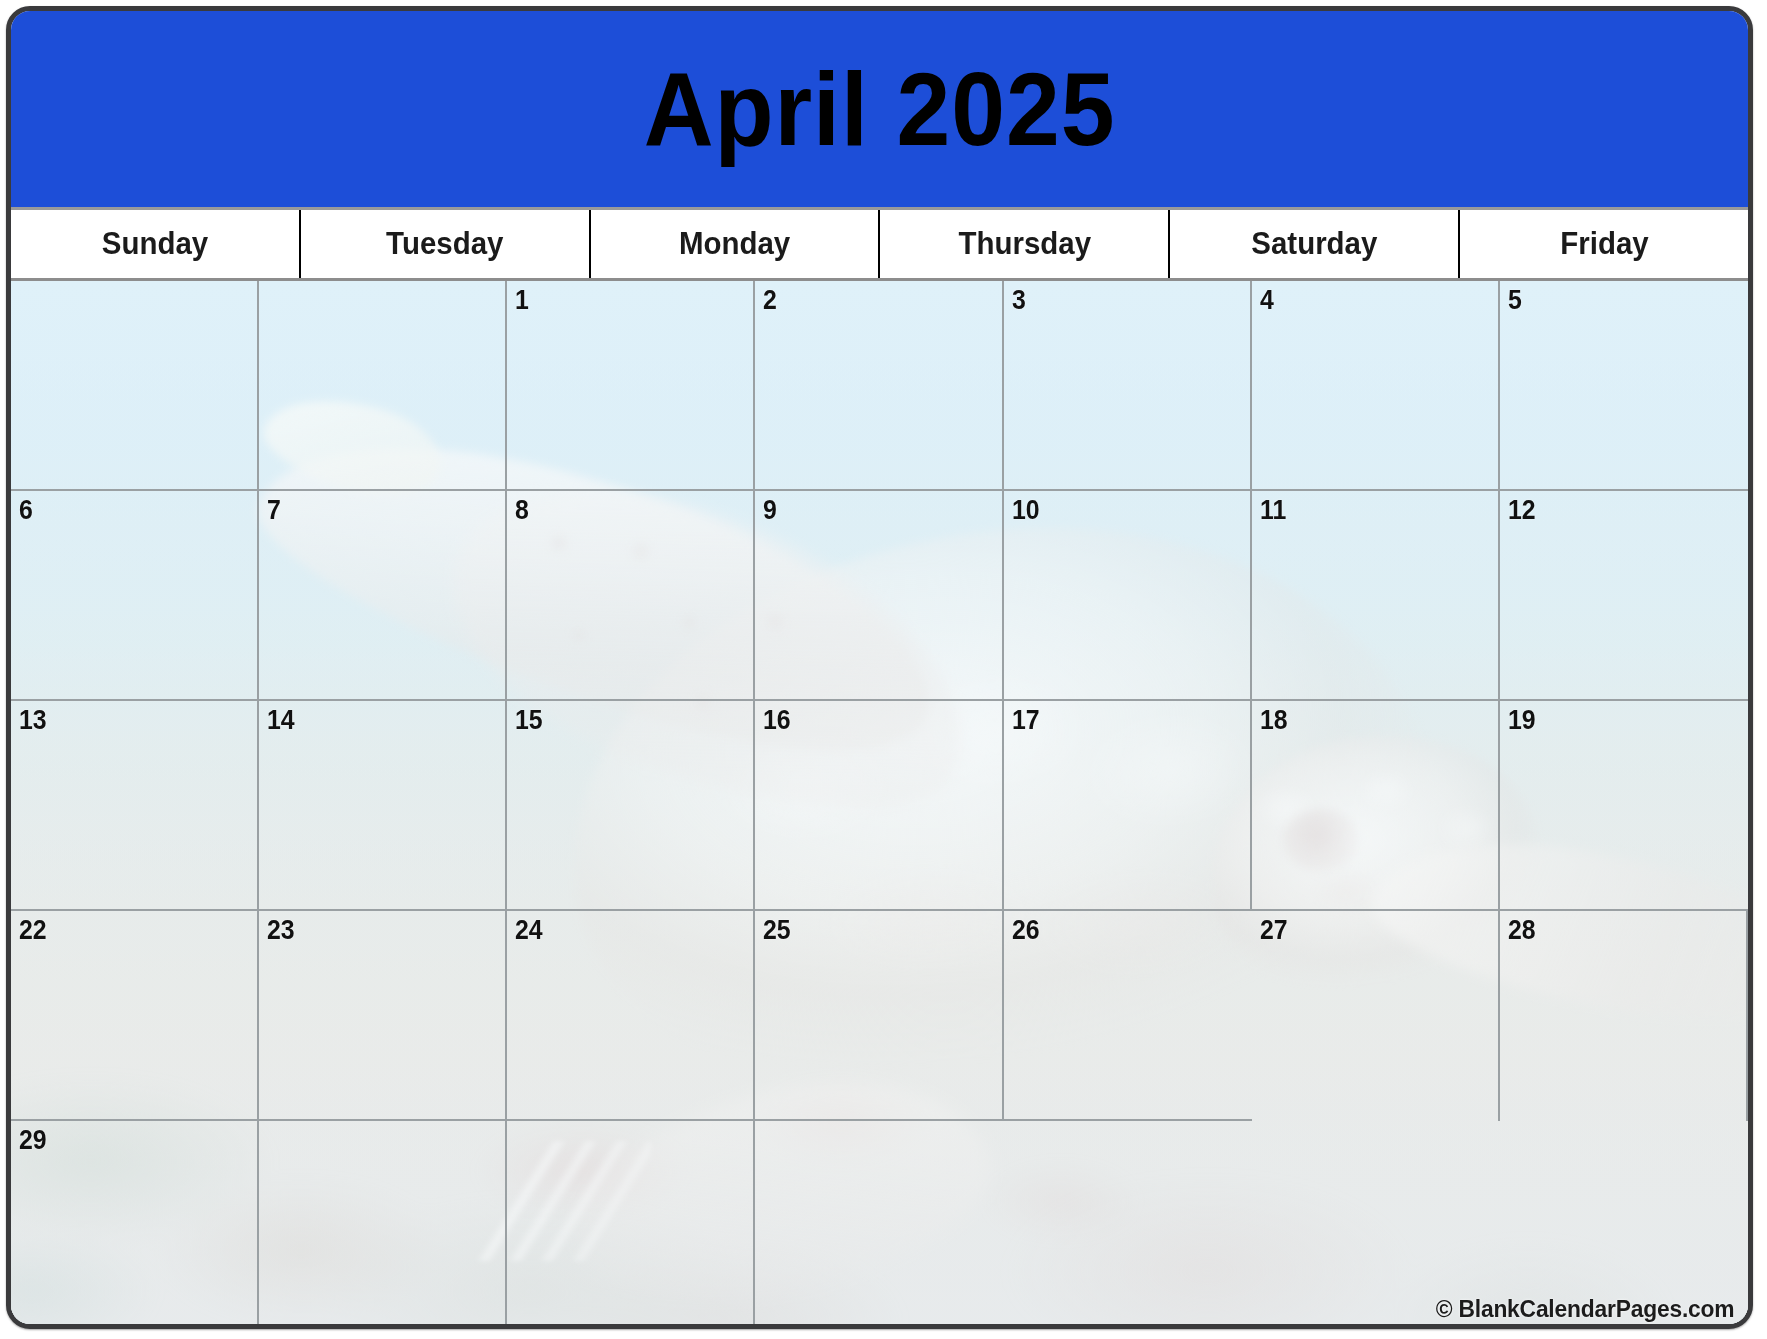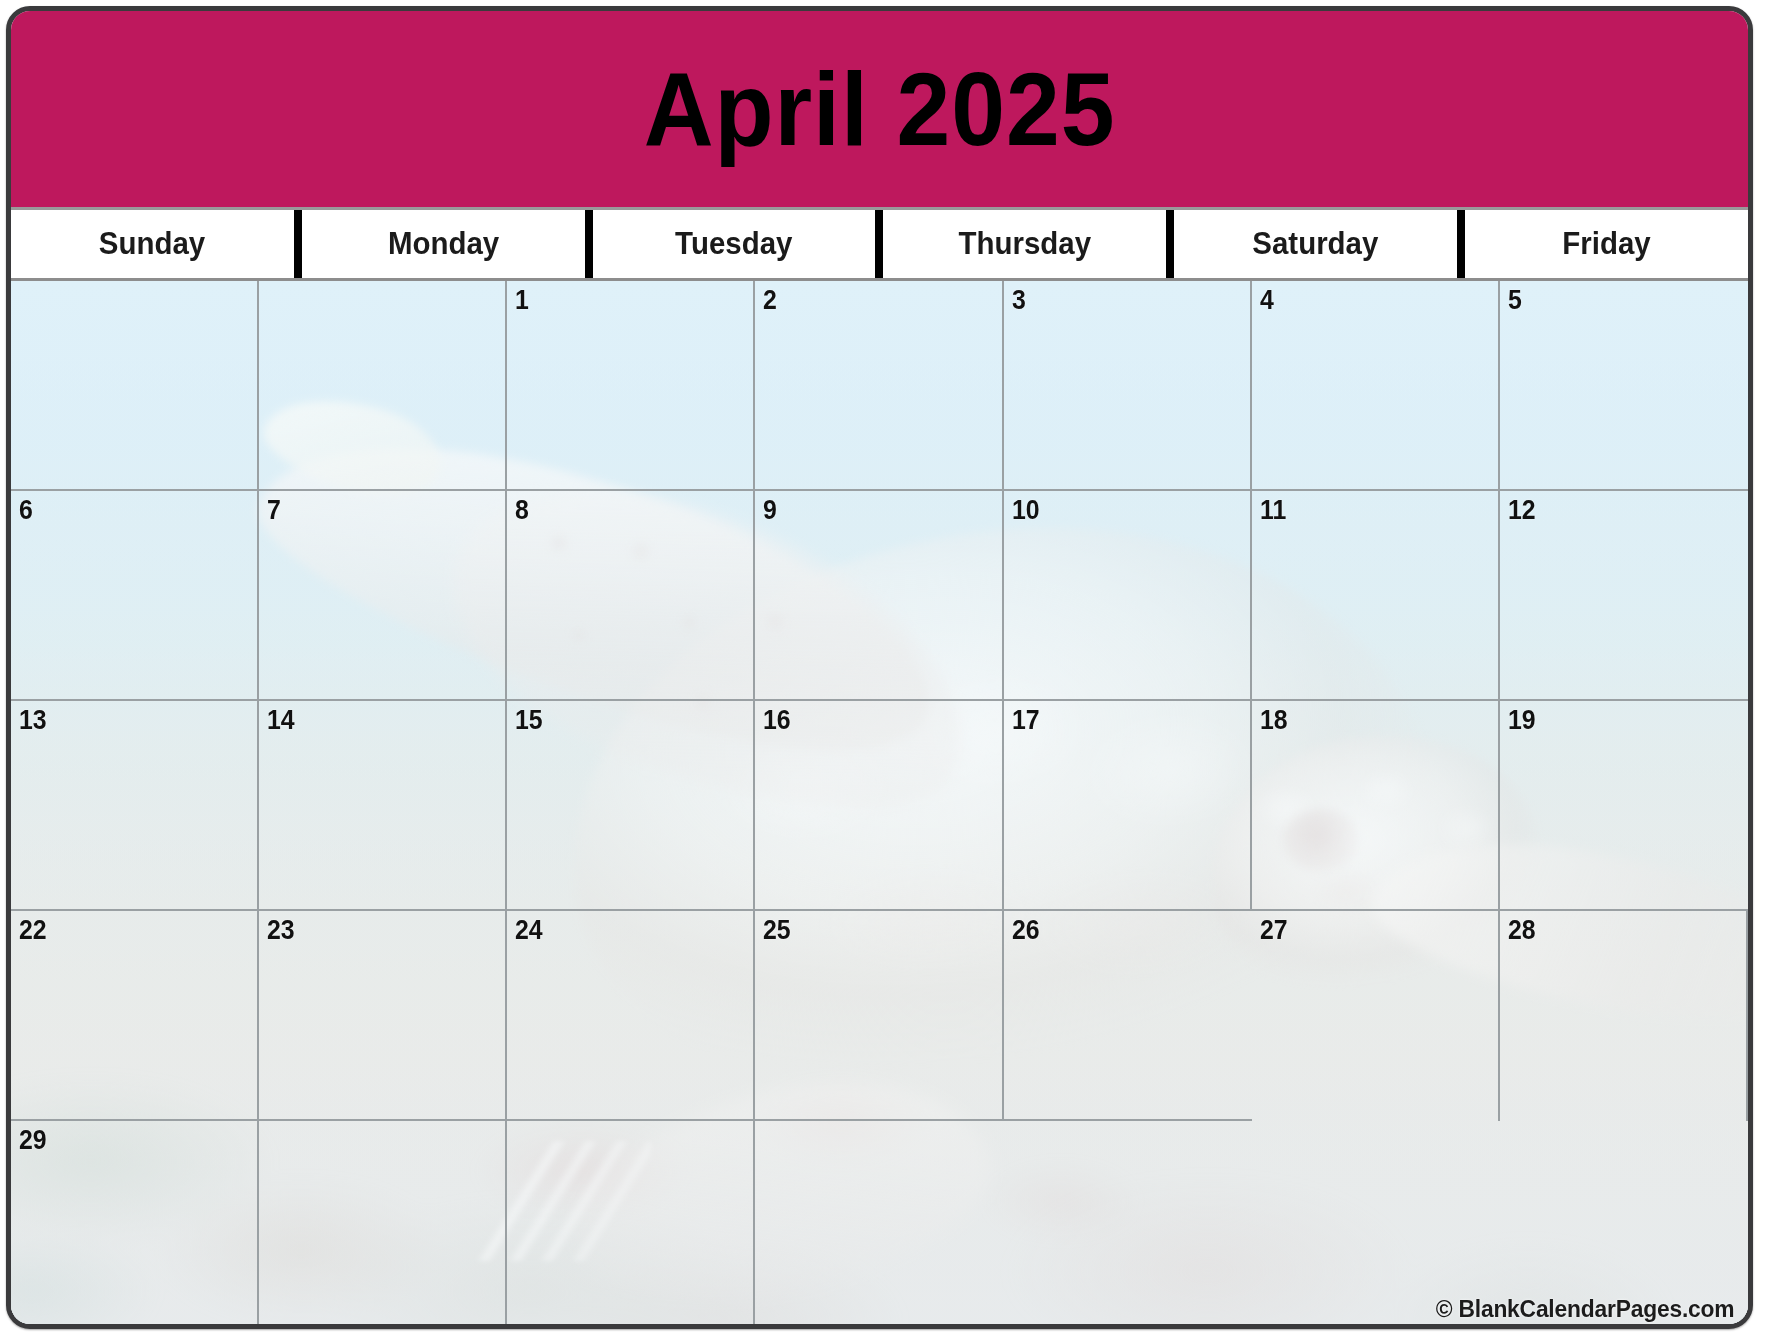--- a/index.html
+++ b/index.html
@@ -27,21 +27,21 @@
     border-radius: 24px;
     overflow: hidden;
     background: #e6edf0;
     box-shadow: 0 1px 2px rgba(0,0,0,0.35);
   }
 
   
   #title-band {
     position: relative;
     height: 196px;
-    background: #be185d;
+    background: #1d4ed8;
     border-bottom: 3px solid #9a9a9a;
     display: flex;
     align-items: center;
     justify-content: center;
     overflow: hidden;
   }
   #month-title {
     font-family: "Liberation Sans Narrow", "Liberation Sans", "DejaVu Sans Condensed", sans-serif;
     font-weight: bold;
     font-size: 104px;
@@ -60,21 +60,21 @@
     border-bottom: 3px solid #8d8d8d;
     position: relative;
     z-index: 4;
   }
   .weekday-cell {
     flex: 1 1 0;
     display: flex;
     align-items: center;
     justify-content: center;
     background: #ffffff;
-    border-right: 8px solid #000000;
+    border-right: 2px solid #000000;
     box-sizing: border-box;
     font-family: "Liberation Sans Narrow", "Liberation Sans", sans-serif;
     font-weight: bold;
     font-size: 31px;
     color: #1b1b1b;
     transform: none;
   }
   .weekday-cell:last-child { border-right: none; }
   .weekday-label { transform: scaleX(0.95); display:block; }
 
@@ -374,24 +374,24 @@
 
   <div id="title-band">
     <div id="month-title">April 2025</div>
   </div>
 
   <div id="weekday-row">
     <div class="weekday-cell">
       <span class="weekday-label">Sunday</span>
     </div>
     <div class="weekday-cell">
+      <span class="weekday-label">Tuesday</span>
+    </div>
+    <div class="weekday-cell">
       <span class="weekday-label">Monday</span>
-    </div>
-    <div class="weekday-cell">
-      <span class="weekday-label">Tuesday</span>
     </div>
     <div class="weekday-cell">
       <span class="weekday-label">Thursday</span>
     </div>
     <div class="weekday-cell">
       <span class="weekday-label">Saturday</span>
     </div>
     <div class="weekday-cell">
       <span class="weekday-label">Friday</span>
     </div>

